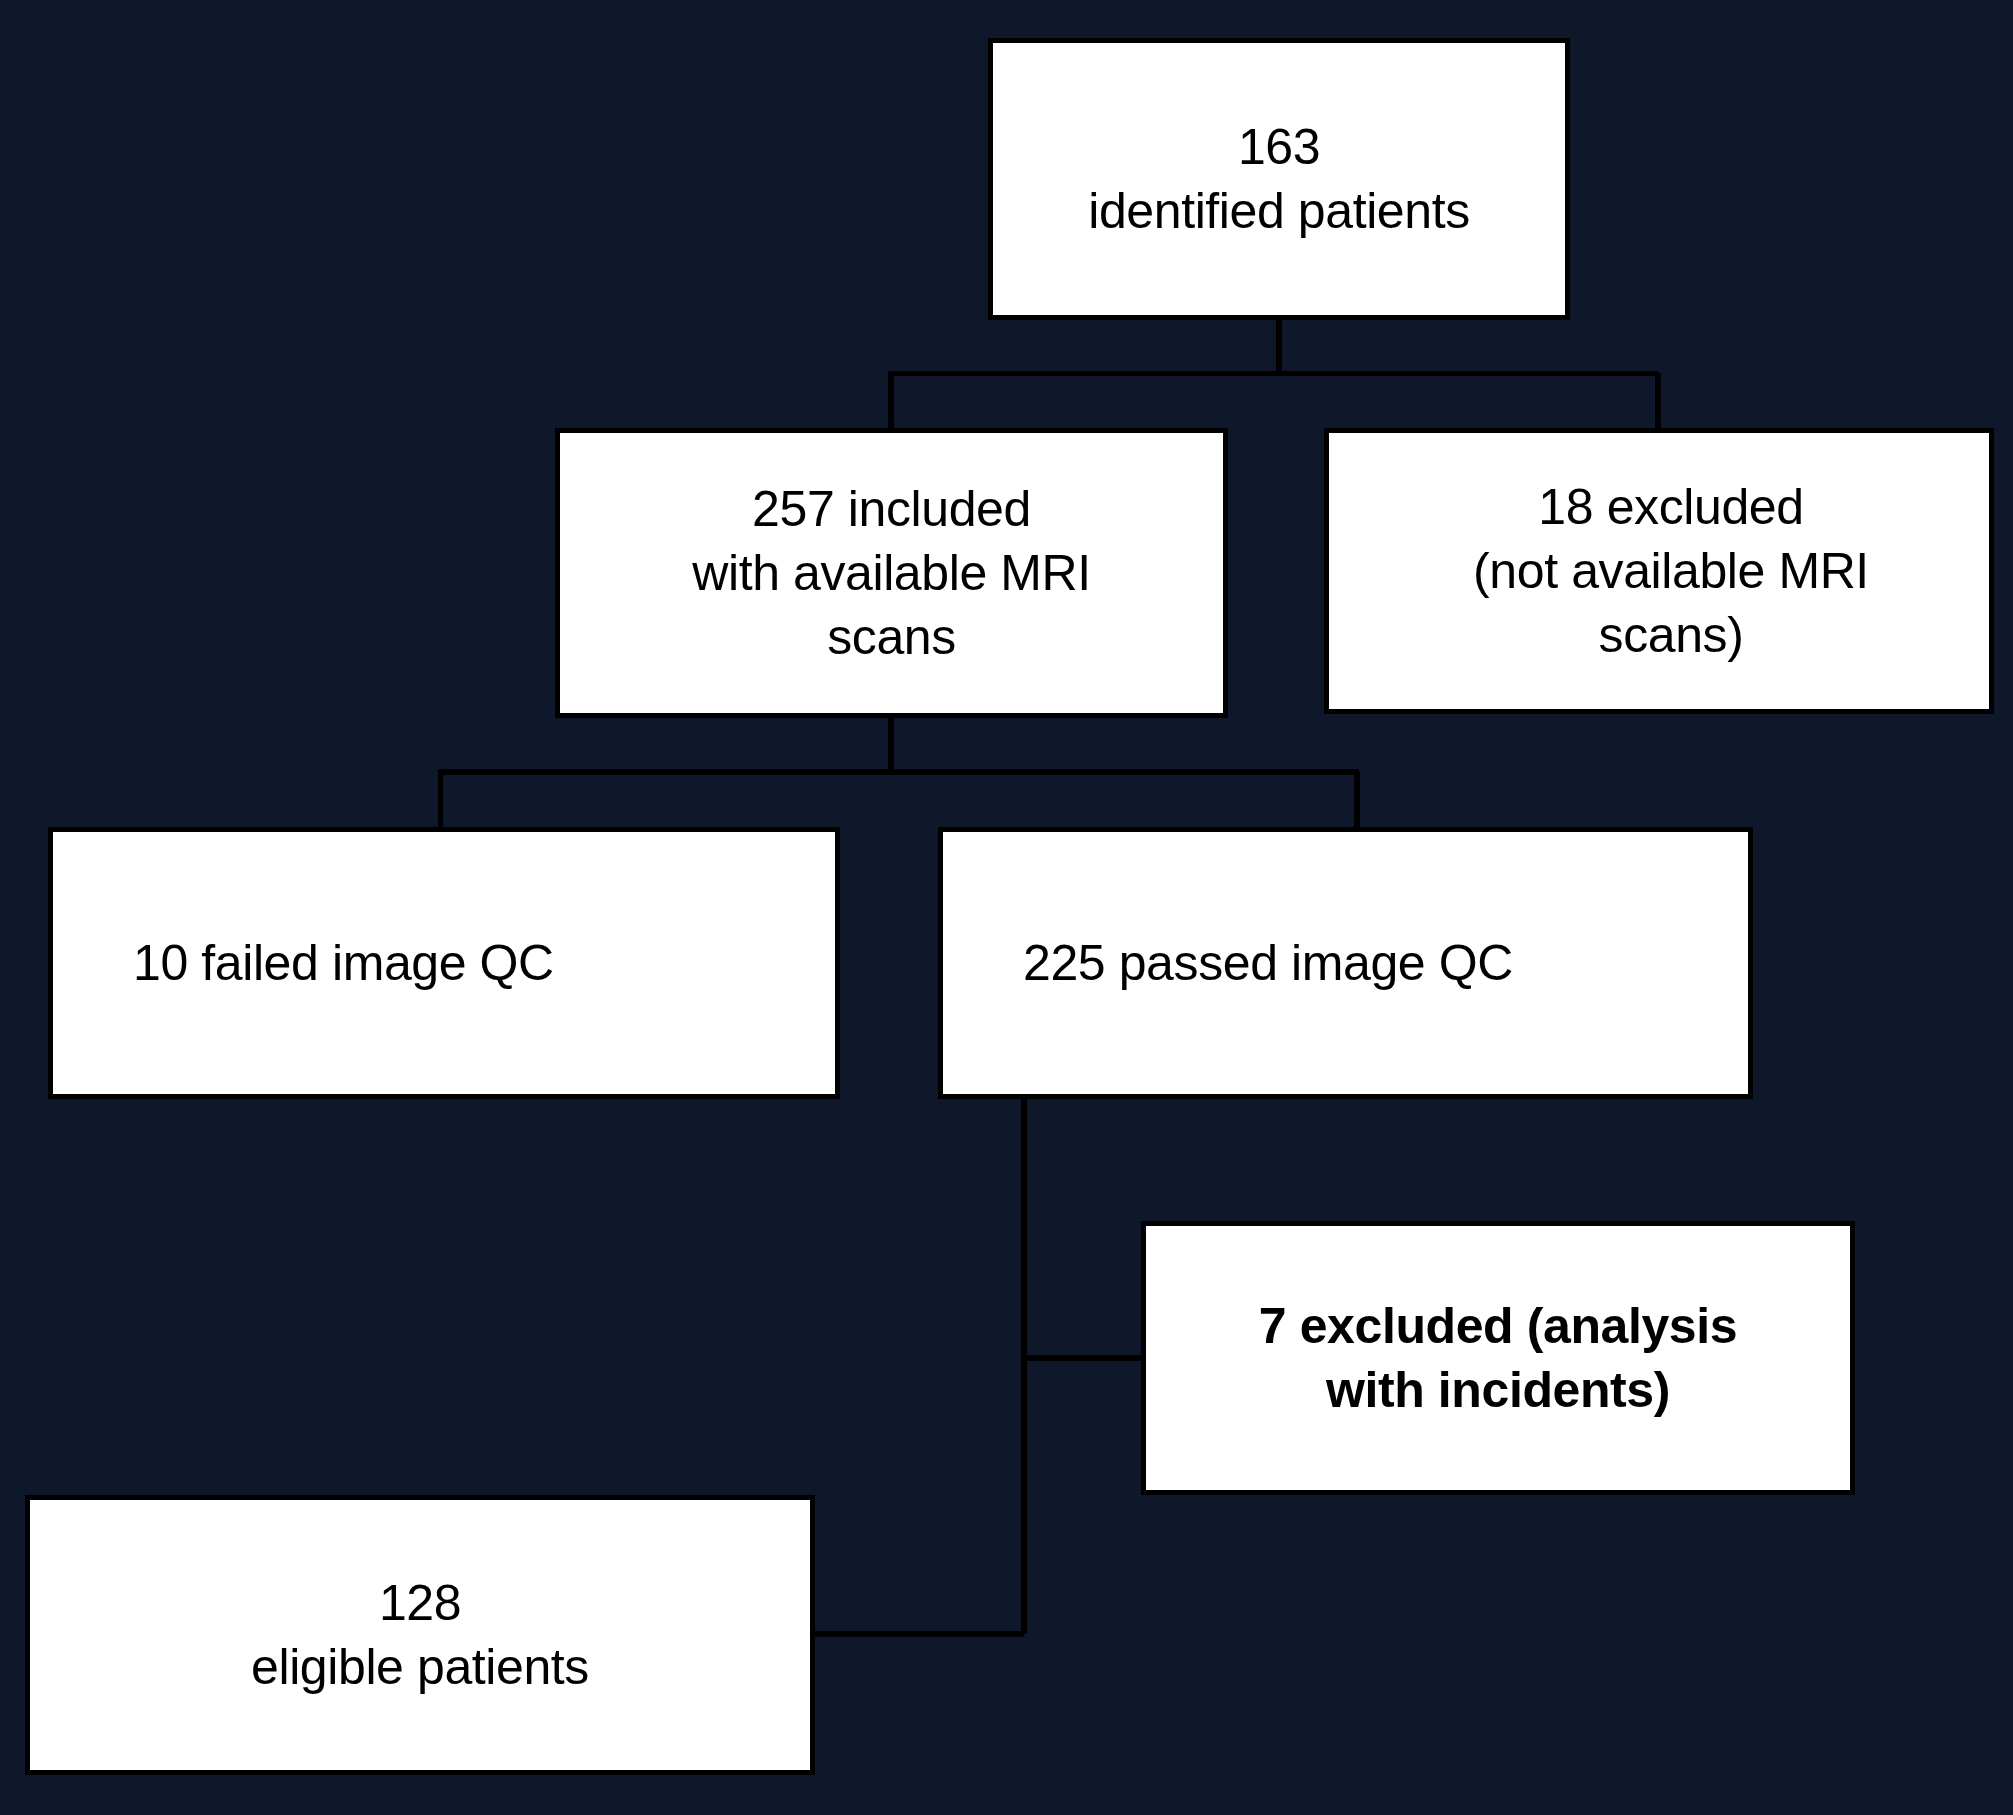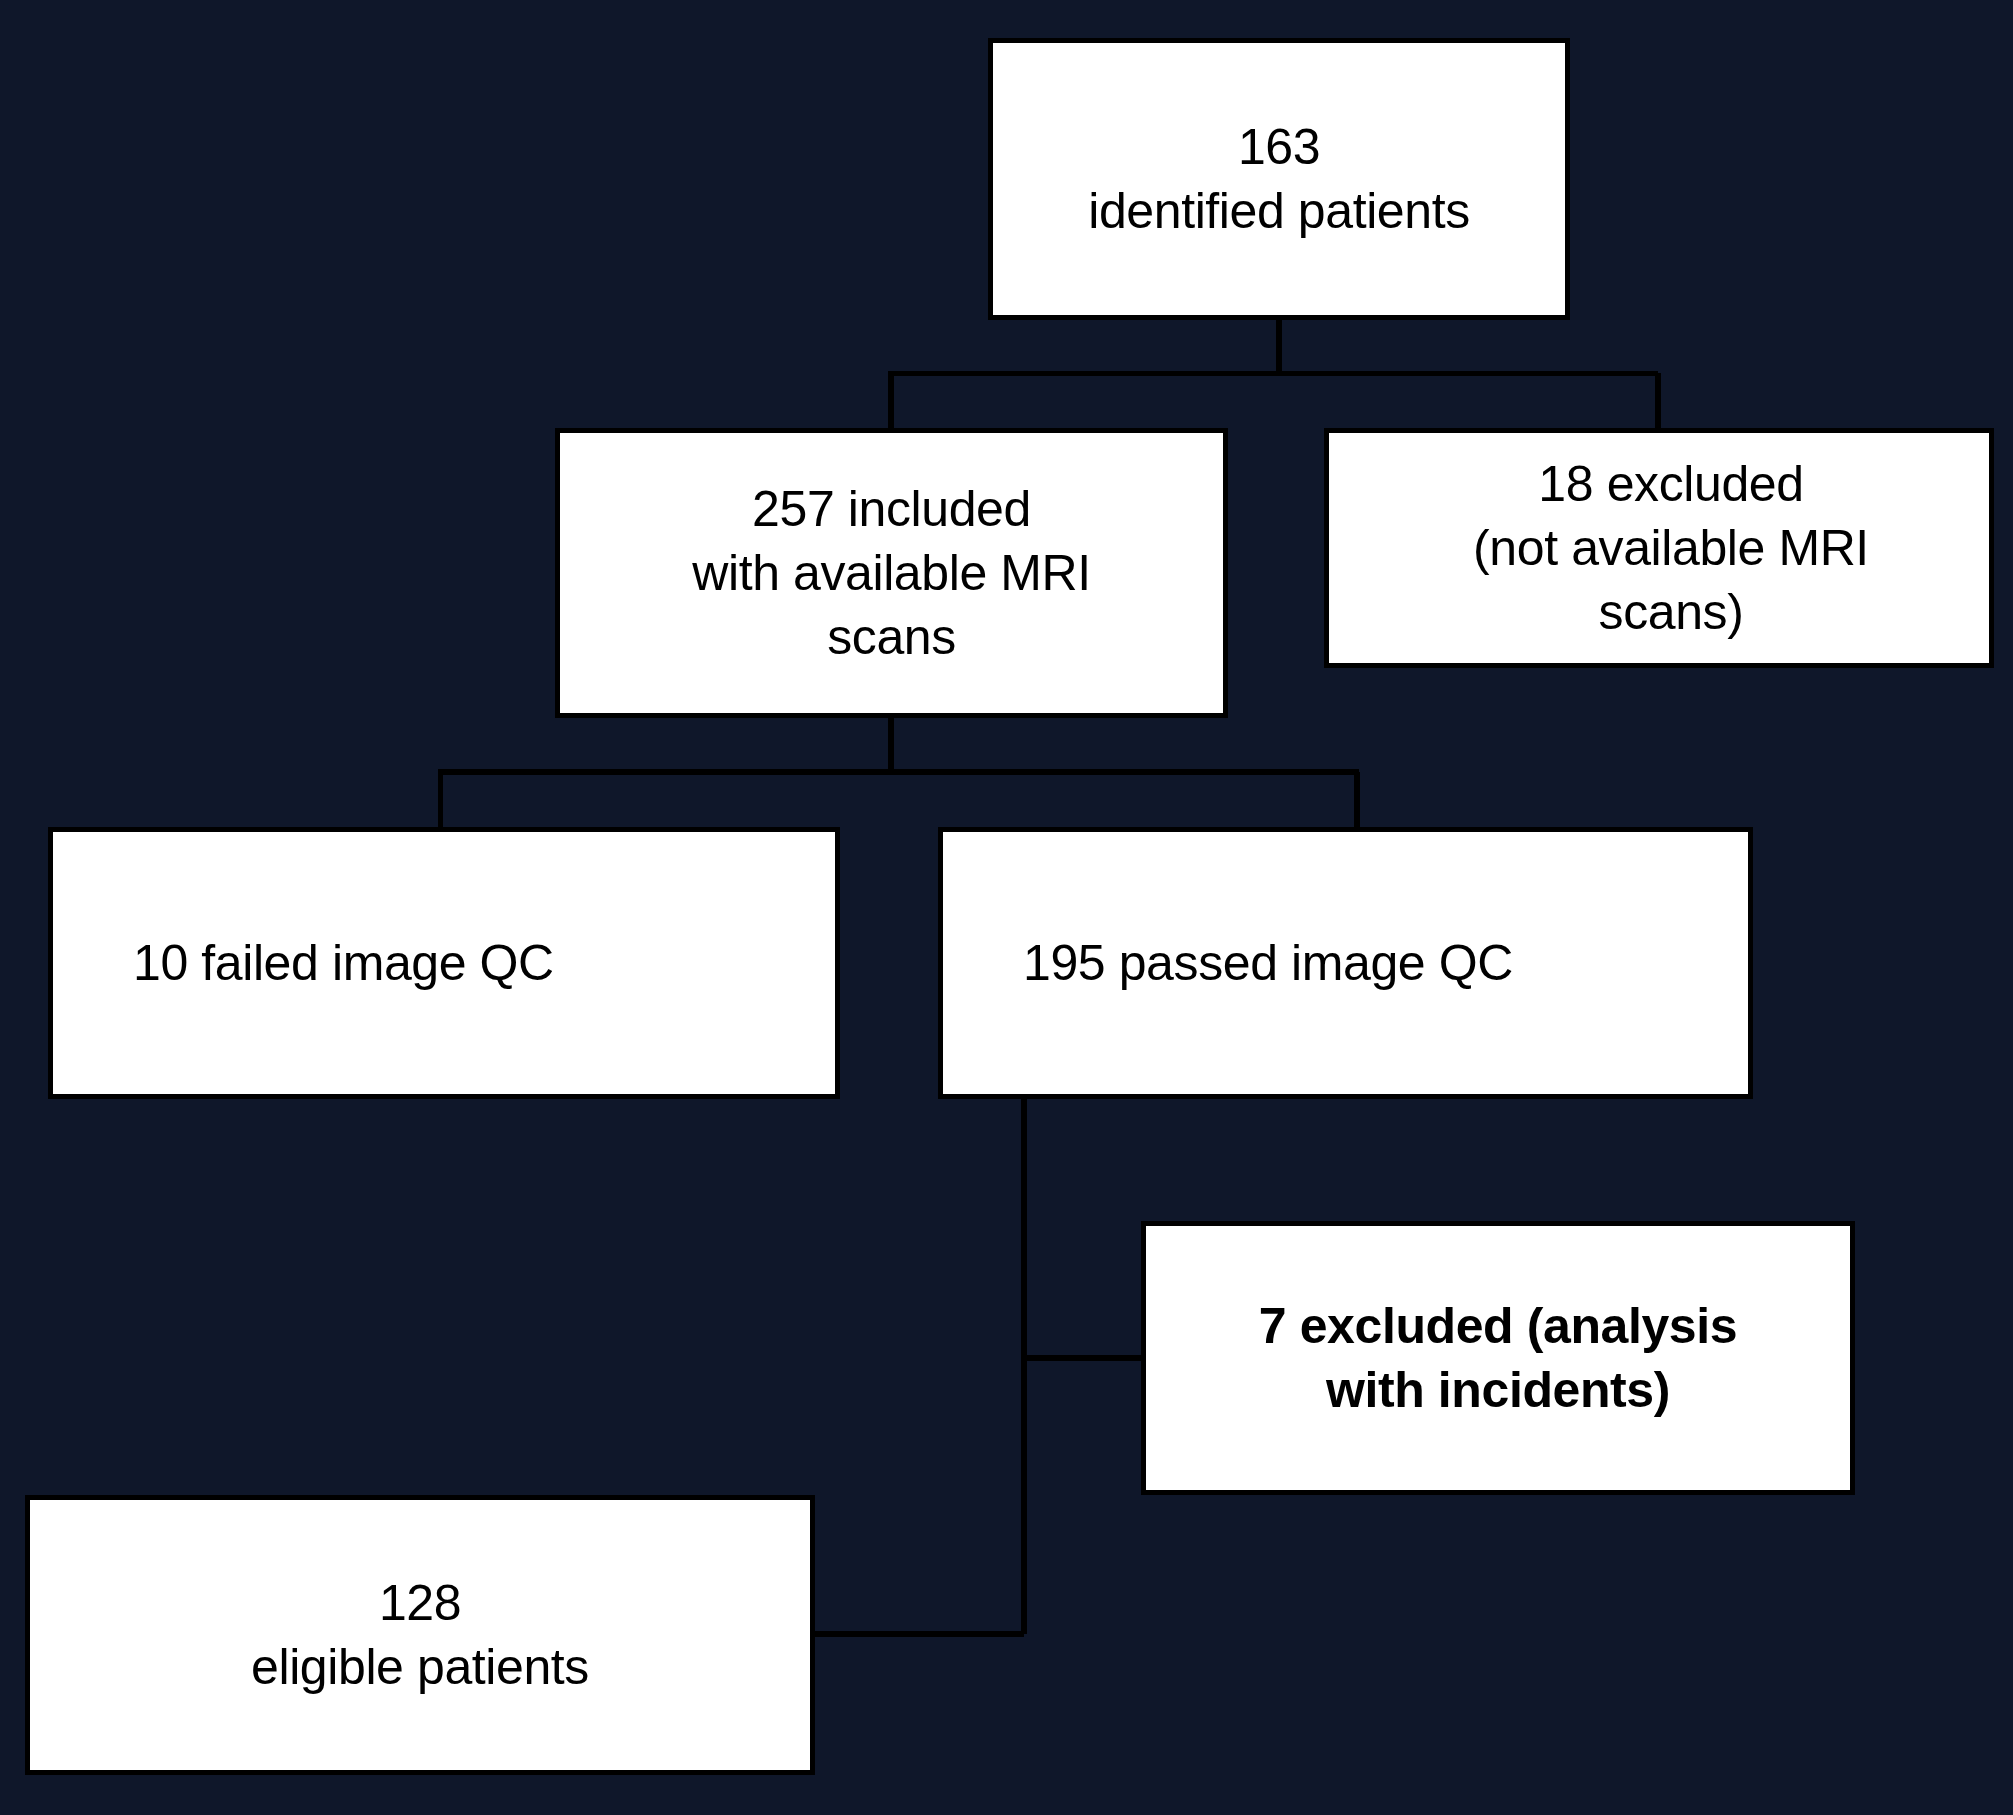--- a/index.html
+++ b/index.html
@@ -46,21 +46,21 @@
     box-sizing: border-box;
     white-space: pre-line;
   }
   .node.bold .node-text {
     font-weight: normal;
   }
 
   
   #node-identified      { left: 988px; top:   38px; width:  582px; height: 282px; }
   #node-included        { left:  555px; top:  428px; width:  673px; height: 290px; }
-  #node-excluded-mri    { left: 1324px; top:  428px; width:  670px; height: 240px; padding-left: 24px; }
+  #node-excluded-mri    { left: 1324px; top:  428px; width:  670px; height: 286px; padding-left: 24px; }
   #node-failed-qc       { left:   48px; top:  827px; width:  792px; height: 272px; }
   #node-passed-qc       { left: 938px; top:  827px; width:  815px; height: 272px; }
   #node-excluded-inc    { left: 1141px; top: 1221px; width:  714px; height: 274px; font-weight: bold; }
   #node-eligible        { left:   25px; top: 1495px; width:  790px; height: 280px; }
 
   #node-failed-qc .node-text,
   #node-passed-qc .node-text { text-align: left; padding-left: 80px; }
 </style>
 </head>
 <body>
@@ -101,21 +101,21 @@
     <span class="node-text">18 excluded
 (not available MRI
 scans)</span>
   </div>
 
   <div class="node" id="node-failed-qc">
     <span class="node-text">10 failed image QC</span>
   </div>
 
   <div class="node" id="node-passed-qc">
-    <span class="node-text">195 passed image QC</span>
+    <span class="node-text">225 passed image QC</span>
   </div>
 
   <div class="node" id="node-excluded-inc">
     <span class="node-text">7 excluded (analysis
 with incidents)</span>
   </div>
 
   <div class="node bold" id="node-eligible">
     <span class="node-text">128
 eligible patients</span>

